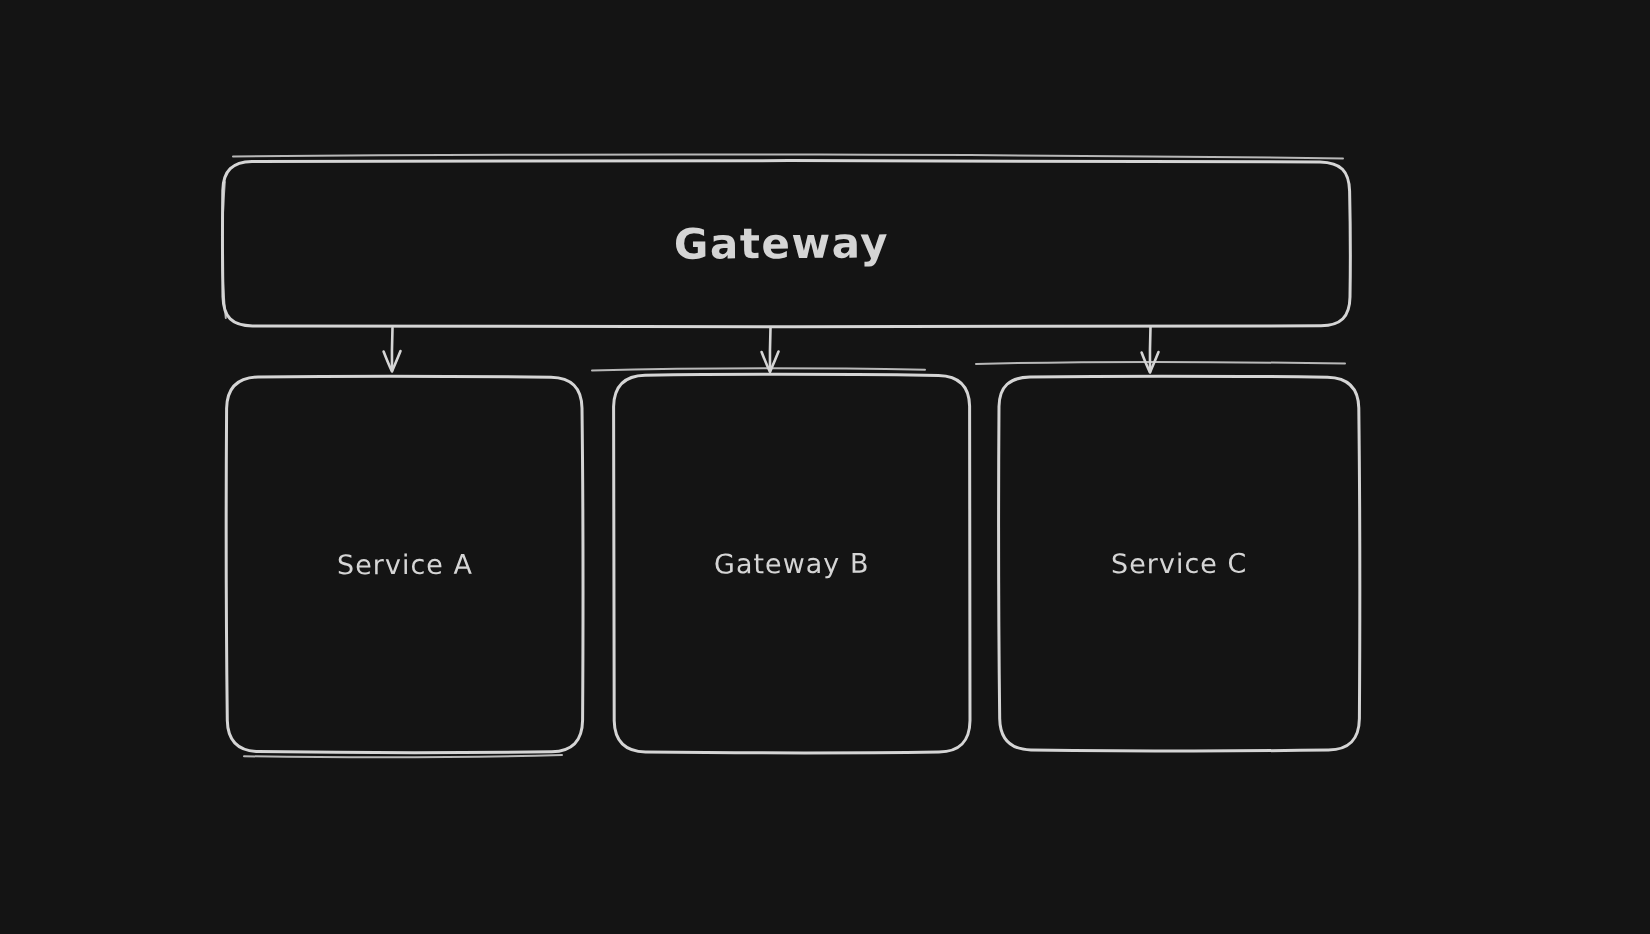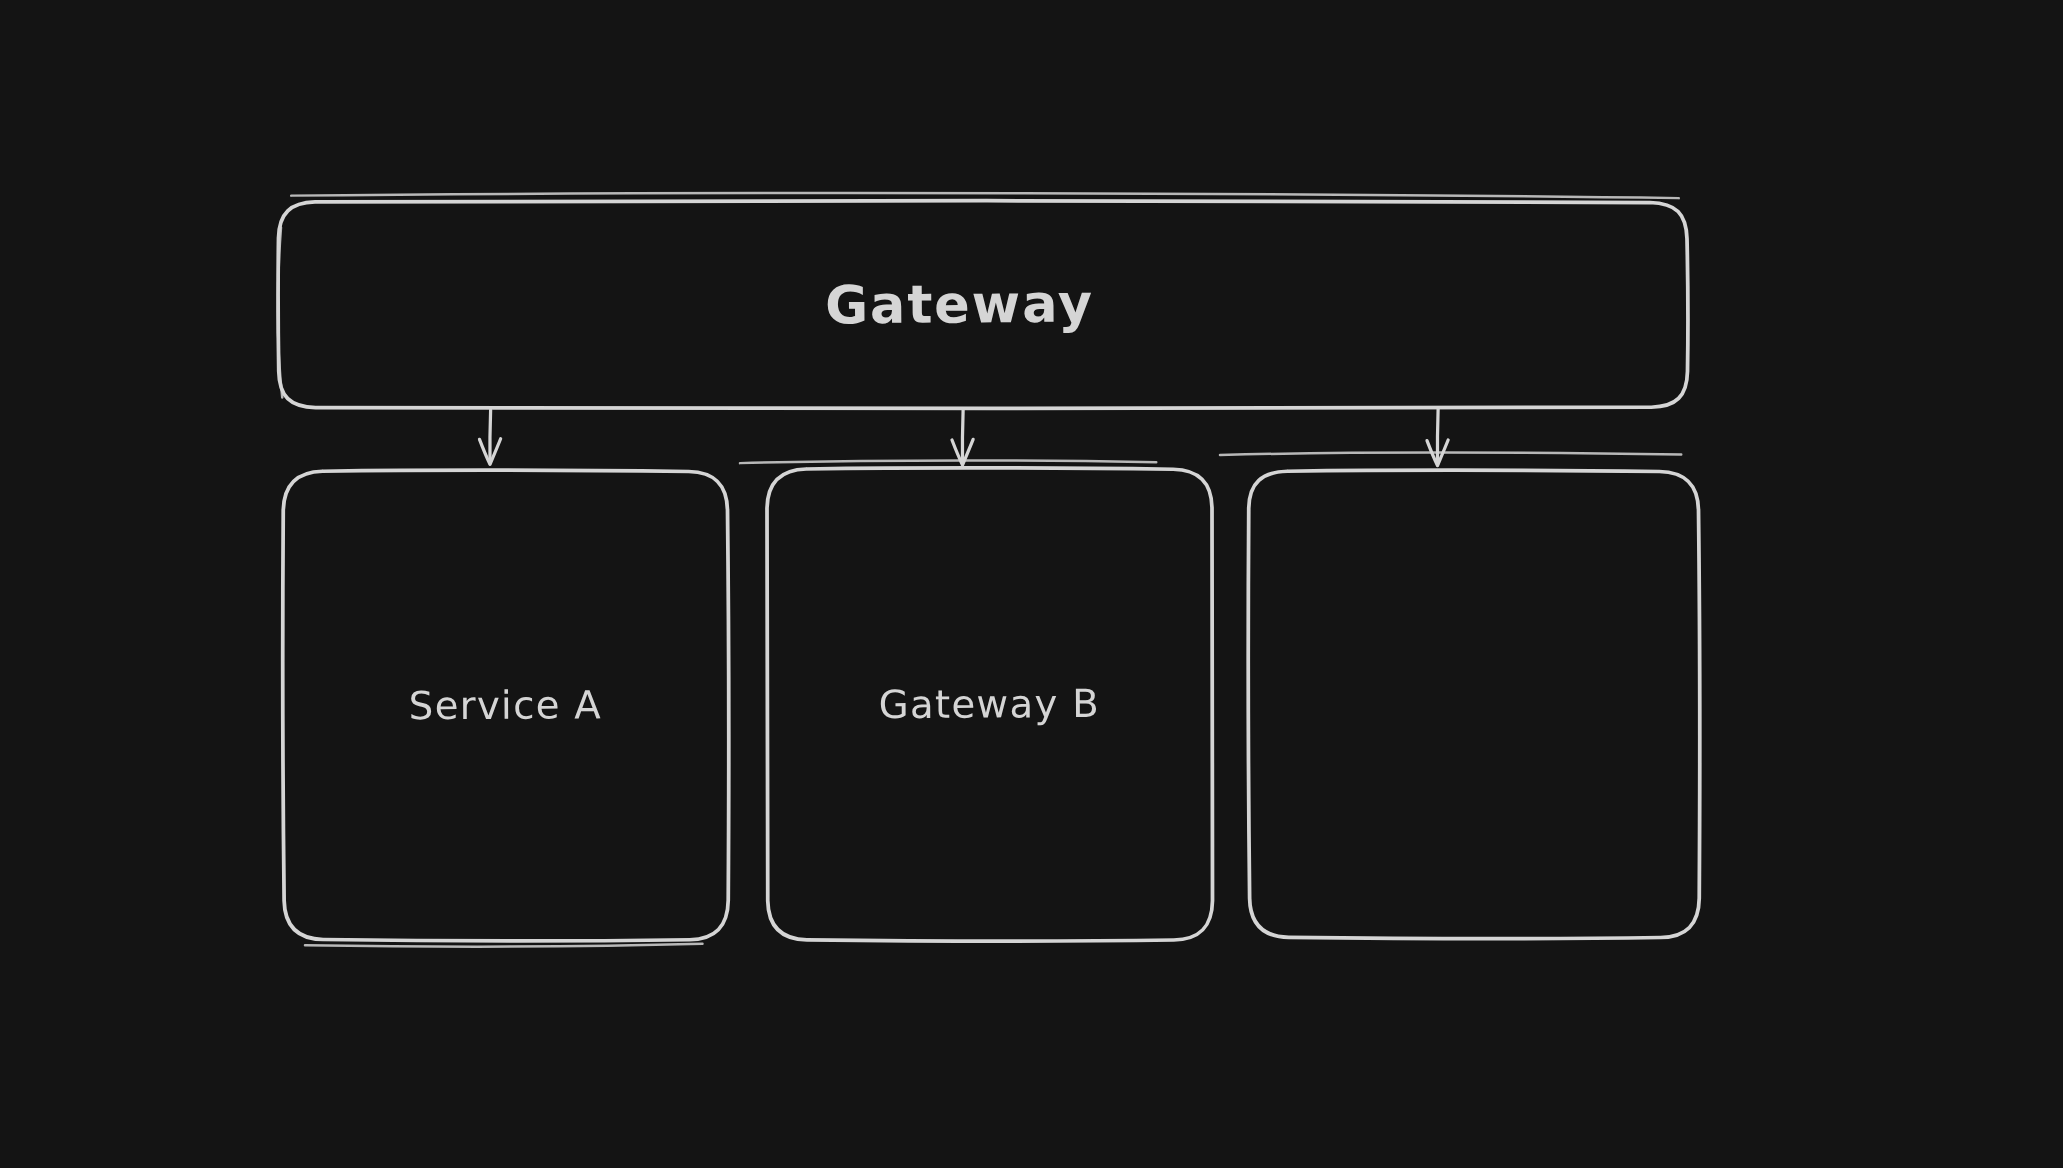--- a/index.html
+++ b/index.html
@@ -37,32 +37,32 @@
   .sketch-double  { stroke-width: 2; opacity: 0.85; }
   .edge-stroke    { stroke-width: 2.6; }
   .node {
     position: absolute;
     display: flex;
     align-items: center;
     justify-content: center;
     color: var(--stroke);
     text-align: center;
   }
-  .node-gateway   { left: 216px; top: 160px; width: 1104px; height: 166px; }
+  .node-gateway   { left: 230px; top: 160px; width: 1104px; height: 166px; }
   .node-service-a { left: 226px; top: 376px; width: 357px;  height: 377px; }
   .node-service-b { left: 613px; top: 374px; width: 357px;  height: 379px; }
   .node-service-c { left: 998px; top: 376px; width: 362px;  height: 375px; }
   .label-lg {
     font-size: 42px;
     font-weight: 600;
     letter-spacing: 1.5px;
     transform: rotate(-0.4deg);
   }
   .label-md {
-    font-size: 31px;
+    font-size: 27px;
     font-weight: 400;
     letter-spacing: 1px;
     transform: rotate(-0.3deg);
   }
 </style>
 </head>
 <body>
 
 <div class="canvas">
 
@@ -146,14 +146,17 @@
   </div>
 
   <div class="node node-service-a">
     <span class="label-md">Service A</span>
   </div>
 
   <div class="node node-service-b">
     <span class="label-md">Gateway B</span>
   </div>
 
+  <div class="node node-service-c">
+    <span class="label-md">Service C</span>
+  </div>
 
 </div>
 
 </body></html>

